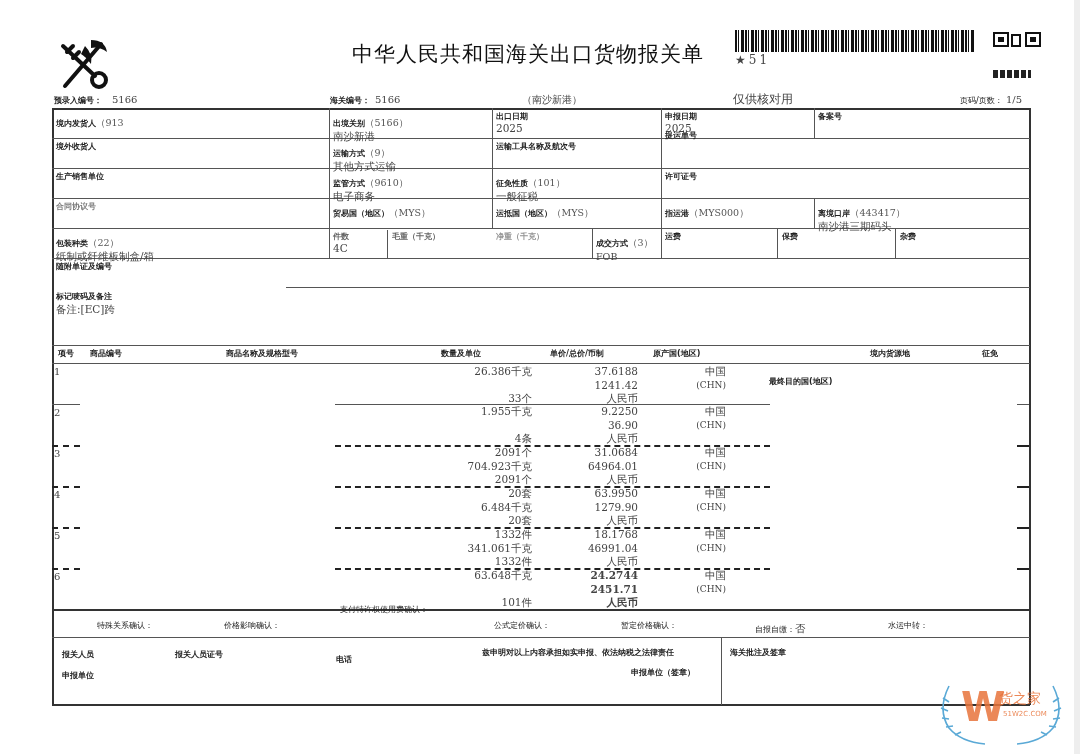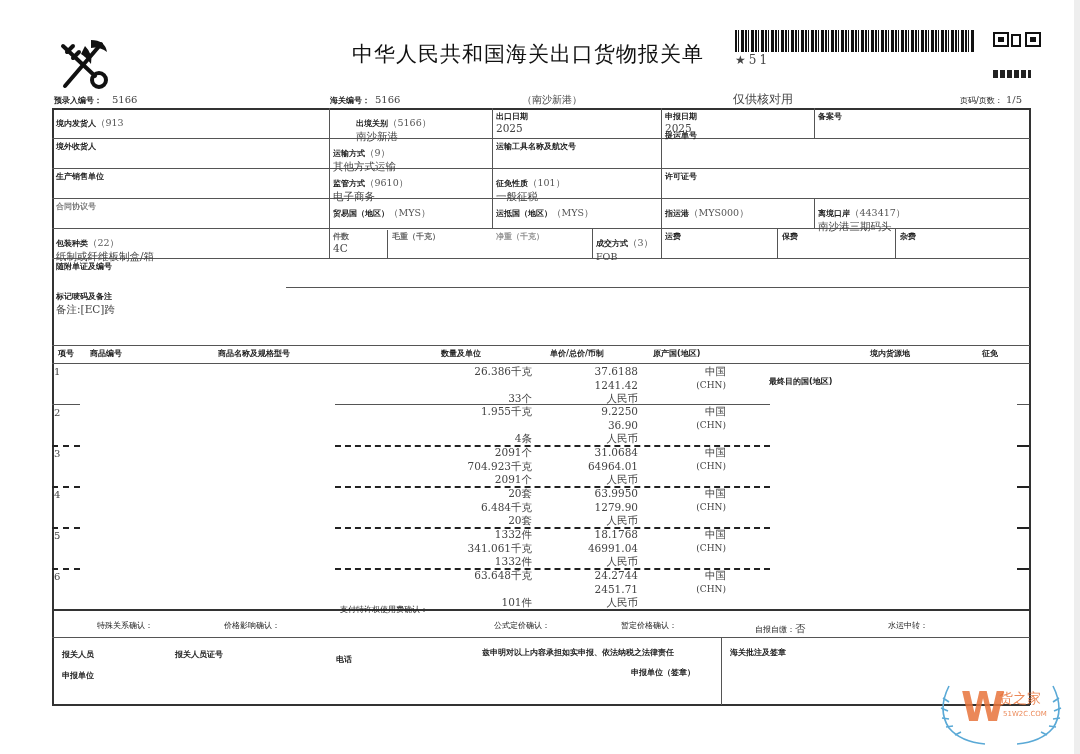--- a/index.html
+++ b/index.html
@@ -79,21 +79,21 @@
 <div class="hl" style="left:52px;top:345px;width:978px;"></div>
 
 <div class="vl" style="left:387px;top:230px;height:28px;"></div>
 <div class="vl" style="left:592px;top:228px;height:30px;"></div>
 <div class="vl" style="left:777px;top:228px;height:30px;"></div>
 <div class="vl" style="left:895px;top:228px;height:30px;"></div>
 
 <div class="abs" style="left:56px;top:111px;">
   <span class="lbl">境内发货人</span><span class="code">（913</span>
 </div>
-<div class="abs" style="left:333px;top:111px;margin-left:23px;">
+<div class="abs" style="left:333px;top:111px;">
   <div><span class="lbl">出境关别</span><span class="code">（5166）</span></div>
   <div class="val">南沙新港</div>
 </div>
 <div class="abs" style="left:496px;top:111px;">
   <div class="lbl">出口日期</div>
   <div class="val">2025</div>
 </div>
 <div class="abs" style="left:665px;top:111px;">
   <div class="lbl">申报日期</div>
   <div class="val">2025</div>
@@ -169,21 +169,21 @@
 <div class="abs lbl" style="left:665px;top:231px;">运费</div>
 <div class="abs lbl" style="left:782px;top:231px;">保费</div>
 <div class="abs lbl" style="left:900px;top:231px;">杂费</div>
 
 <div class="abs lbl" style="left:56px;top:261px;">随附单证及编号</div>
 <div class="abs lbl" style="left:56px;top:291px;">标记唛码及备注</div>
 <div class="abs val" style="left:56px;top:303px;">备注:[EC]跨</div>
 
 <div class="abs lbl" style="left:58px;top:348px;">项号</div>
 <div class="abs lbl" style="left:90px;top:348px;">商品编号</div>
-<div class="abs lbl" style="left:218px;top:348px;">商品名称及规格型号</div>
+<div class="abs lbl" style="left:226px;top:348px;">商品名称及规格型号</div>
 <div class="abs lbl" style="left:441px;top:348px;">数量及单位</div>
 <div class="abs lbl" style="left:550px;top:348px;">单价/总价/币制</div>
 <div class="abs lbl" style="left:653px;top:348px;">原产国(地区)</div>
 <div class="abs lbl" style="left:769px;top:348px;margin-top:28px;">最终目的国(地区)</div>
 <div class="abs lbl" style="left:870px;top:348px;">境内货源地</div>
 <div class="abs lbl" style="left:982px;top:348px;">征免</div>
 <div class="hl" style="left:52px;top:363px;width:978px;"></div>
 
 <div class="hl" style="left:52px;top:404px;width:28px;"></div>
 <div class="hl" style="left:335px;top:404px;width:435px;"></div>
@@ -286,21 +286,21 @@
       <div style="font-size:9px;">(CHN)</div>
     </div>
 </div>
 <div>
   <div class="abs val" style="left:54px;top:570px;font-size:10px;">6</div>
   <div class="abs num" style="left:420px;top:569px;width:112px;">
       <div>63.648千克</div>
       <div>&nbsp;</div>
       <div>101件</div>
     </div>
-  <div class="abs num" style="left:560px;top:569px;width:78px;">
+  <div class="abs num" style="left:560px;top:569px;width:78px;font-weight:bold;">
       <div>24.2744</div>
       <div>2451.71</div>
       <div>人民币</div>
     </div>
   <div class="abs num" style="left:690px;top:569px;width:36px;">
       <div>中国</div>
       <div style="font-size:9px;">(CHN)</div>
     </div>
 </div>
 

